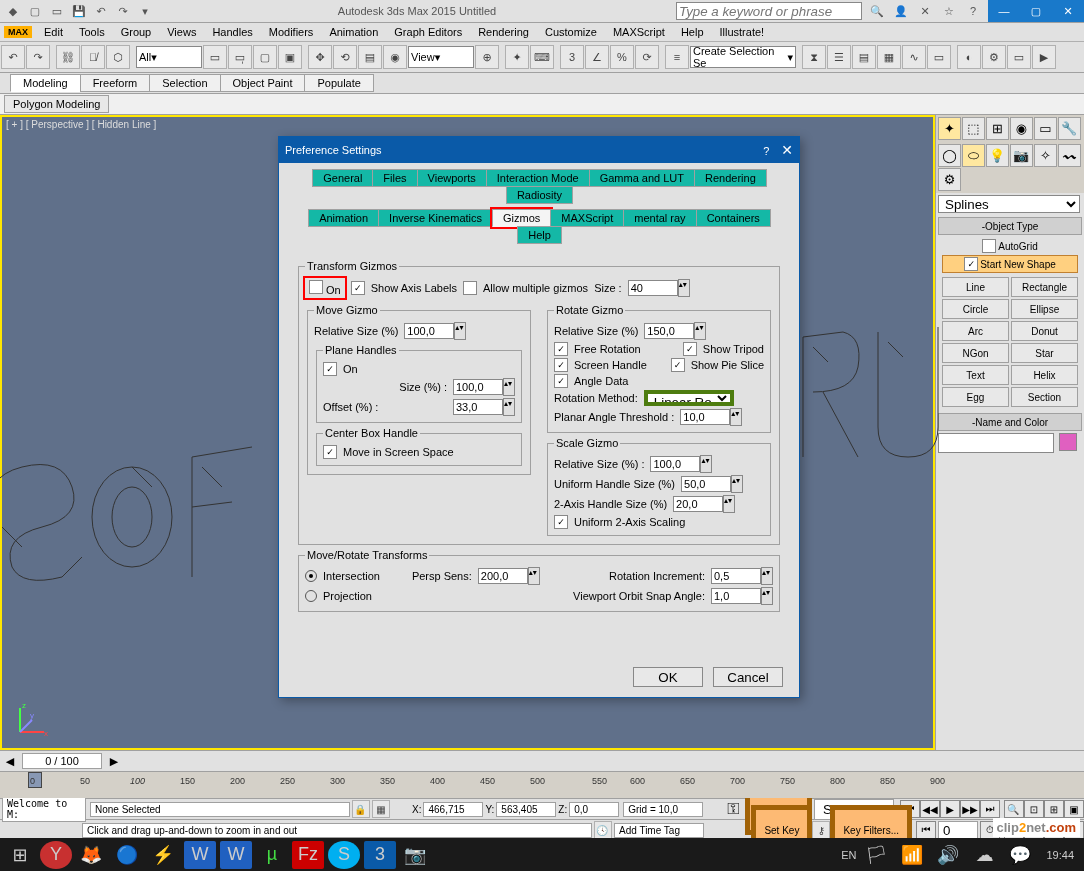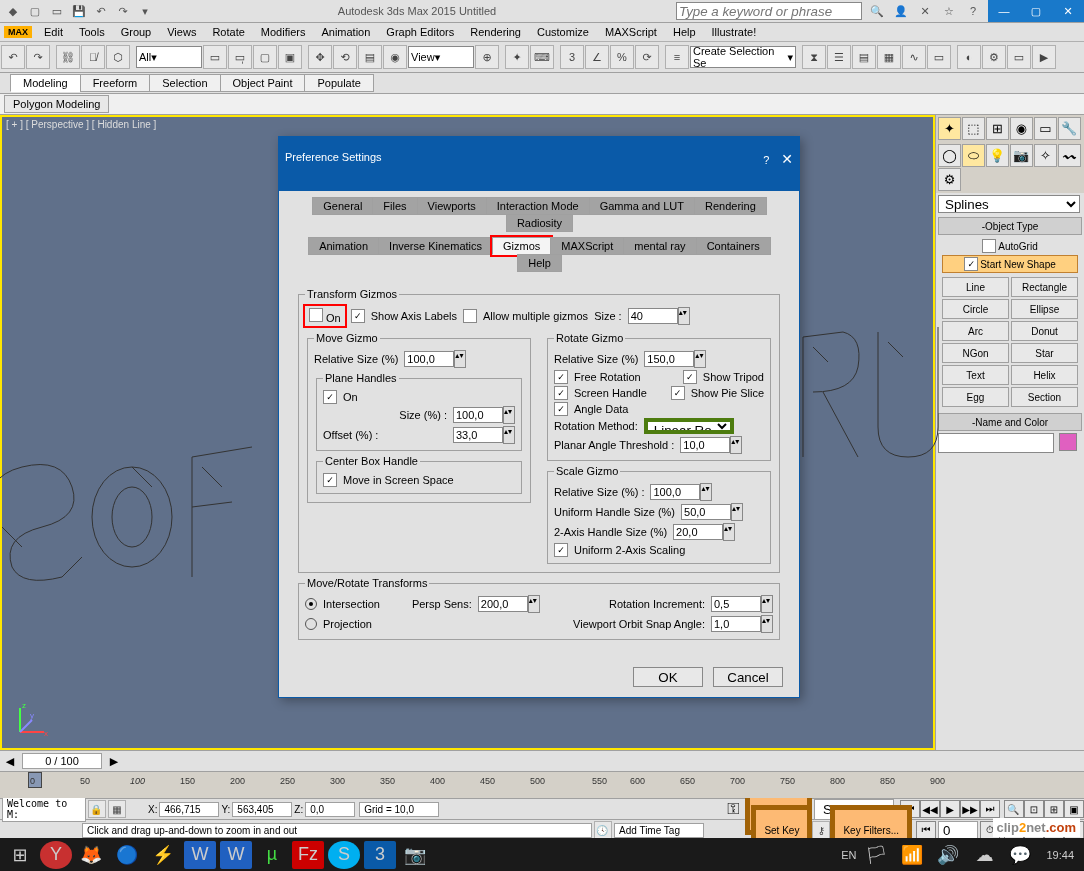--- a/index.html
+++ b/index.html
@@ -39,24 +39,24 @@
 .rollup-hdr{height:16px;background:#d0d0d0;border:1px solid #a0a0a0;display:flex;align-items:center;justify-content:center;font-size:10px;margin:2px}
 .rollup-body{padding:2px 4px}
 .autogrid{display:flex;align-items:center;justify-content:center;font-size:10px;gap:2px}
 .startshape{display:flex;align-items:center;font-size:10px;background:#ffd080;border:1px solid #c08030;padding:1px 2px;margin:2px;justify-content:center;gap:2px}
 .obj-grid{display:grid;grid-template-columns:1fr 1fr;gap:2px;padding:2px}
 .obj-btn{height:18px;border:1px solid #a0a0a0;background:#e8e8e8;font-size:10px;display:flex;align-items:center;justify-content:center;cursor:pointer}
 .name-color{margin:2px}
 .nc-input{width:110px;height:16px;border:1px solid #888;background:#fff}
 .nc-swatch{width:16px;height:16px;background:#e060c0;border:1px solid #888;display:inline-block;margin-left:2px;vertical-align:top}
 .dialog{position:absolute;left:278px;top:136px;width:520px;height:560px;background:#e1e1e1;border:1px solid #0a5aa8;box-shadow:3px 3px 10px rgba(0,0,0,0.3)}
-.dlg-title{height:26px;background:#0a5aa8;color:#fff;display:flex;align-items:flex-start;padding:14px 6px;justify-content:space-between}
+.dlg-title{height:26px;background:#0a5aa8;color:#fff;display:flex;align-items:center;padding:0 6px;justify-content:space-between}
 .dlg-close{cursor:pointer;font-size:14px}
 .dlg-tabs{display:flex;flex-wrap:wrap;margin:6px 10px 0 10px}
-.dlg-tab{padding:2px 10px;border:1px solid #a0a0a0;background:#a3a3a3;font-size:11px;cursor:pointer;margin-right:-1px;margin-bottom:-1px}
+.dlg-tab{padding:2px 10px;border:1px solid #a0a0a0;background:#14b8a6;font-size:11px;cursor:pointer;margin-right:-1px;margin-bottom:-1px}
 .dlg-tab.active{background:#f4f4f4;border-bottom:1px solid #f4f4f4}
 .dlg-tab.hl{box-shadow:0 0 0 2px #ff0000}
 .dlg-body{margin:6px 10px;padding:6px;border:1px solid transparent}
 fieldset{border:1px solid #a0a0a0;margin:4px 2px;padding:4px 6px}
 legend{font-size:11px;padding:0 2px}
 .row{display:flex;align-items:center;gap:6px;margin:2px 0}
 .chk{width:12px;height:12px;border:1px solid #888;background:#fff;display:inline-flex;align-items:center;justify-content:center;font-size:10px;cursor:pointer}
 .chk.on::after{content:"✓";font-size:9px}
 .radio{width:10px;height:10px;border:1px solid #555;border-radius:50%;display:inline-flex;align-items:center;justify-content:center;cursor:pointer}
 .radio.on::after{content:"";width:4px;height:4px;background:#000;border-radius:50%}
@@ -108,21 +108,21 @@
   <div class="sysbtn sys-max">▢</div>
   <div class="sysbtn sys-close">✕</div>
 </div>
 
 <div class="menubar">
   <div class="max-badge">MAX</div>
   <div class="menu-item">Edit</div>
   <div class="menu-item">Tools</div>
   <div class="menu-item">Group</div>
   <div class="menu-item">Views</div>
-  <div class="menu-item">Rotate</div>
+  <div class="menu-item">Handles</div>
   <div class="menu-item">Modifiers</div>
   <div class="menu-item">Animation</div>
   <div class="menu-item">Graph Editors</div>
   <div class="menu-item">Rendering</div>
   <div class="menu-item">Customize</div>
   <div class="menu-item">MAXScript</div>
   <div class="menu-item">Help</div>
   <div class="menu-item">Illustrate!</div>
 </div>
 
@@ -287,20 +287,21 @@
     <span class="tick" style="left: 680px;">650</span>
     <span class="tick" style="left: 730px;">700</span>
     <span class="tick" style="left: 780px;">750</span>
     <span class="tick" style="left: 830px;">800</span>
     <span class="tick" style="left: 880px;">850</span>
     <span class="tick" style="left: 930px;">900</span>
   </div>
 
 <div class="status">
   <div class="sbox" style="width:74px;font-family:monospace">Welcome to M:</div>
+  <div class="sbox" style="width:250px">None Selected</div>
   <div style="flex:0 0 60px;display:flex;gap:2px">
     <div class="tbtn" style="width:16px;height:16px">🔒</div>
     <div class="tbtn" style="width:16px;height:16px">▦</div>
   </div>
   <span>X:</span>
     <div class="sbox" style="width:50px">466,715</div>
   <span>Y:</span>
     <div class="sbox" style="width:50px">563,405</div>
   <span>Z:</span>
     <div class="sbox" style="width:40px">0,0</div>

